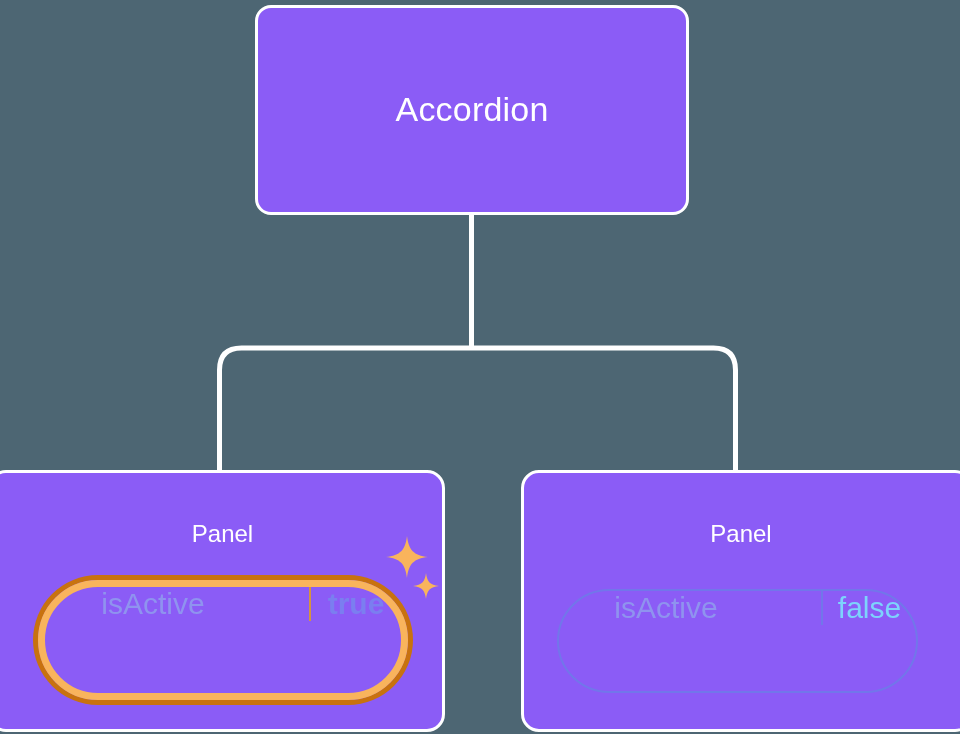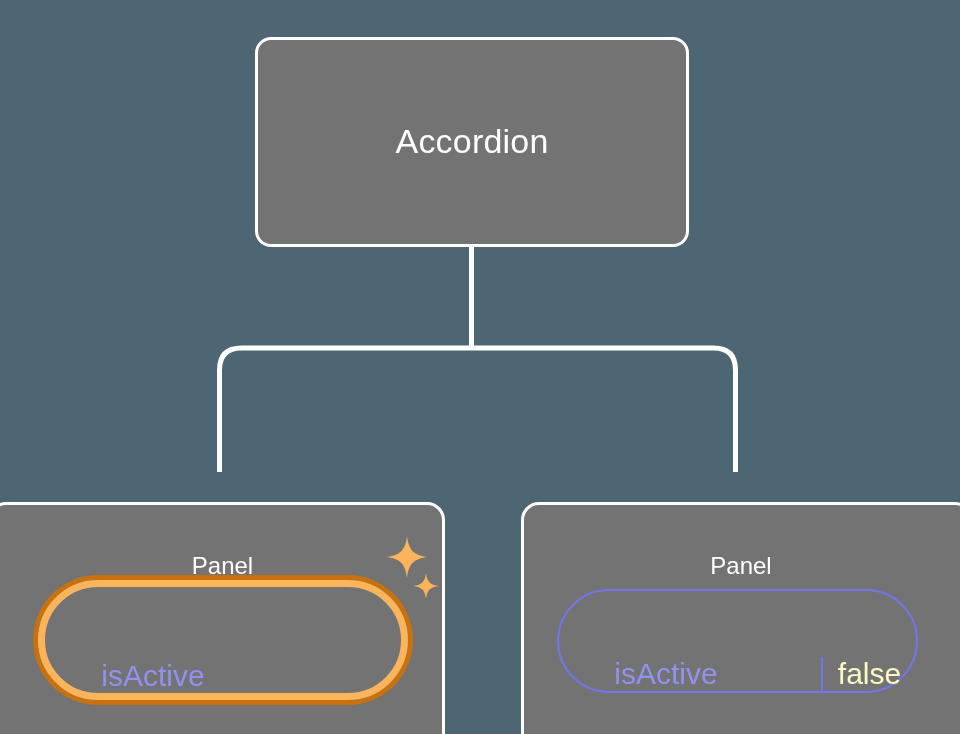--- a/index.html
+++ b/index.html
@@ -27,25 +27,24 @@
     left: 0;
     top: 0;
     width: 960px;
     height: 734px;
     pointer-events: none;
   }
 
   
   .node {
     position: absolute;
-    background: #737373;
+    background: #8b5cf6;
     border: 3px solid #ffffff;
     border-radius: 16px;
     box-sizing: border-box;
-    margin-top: 32px;
   }
 
   #node-accordion {
     left: 255px;
     top: 5px;
     width: 434px;
     height: 210px;
   }
   .node-title-center {
     position: absolute;
@@ -88,21 +87,21 @@
   }
   #node-panel-right .panel-title {
     left: 0;
     right: 12px;
   }
 
   
   .prop-pill {
     position: absolute;
     display: flex;
-    align-items: flex-end;
+    align-items: flex-start;
     box-sizing: border-box;
     border-radius: 999px;
     background: transparent;
     gap: 48px;
   }
   .prop-key, .prop-val {
     display: flex;
     align-items: center;
     justify-content: center;
     box-sizing: border-box;
@@ -112,21 +111,21 @@
   
   .prop-pill.plain {
     border: 2px solid #7276ea;
   }
   .prop-pill.plain .prop-key {
     color: #8f93ef;
     font-size: 30px;
     flex: 0 0 214px;
   }
   .prop-pill.plain .prop-val {
-    color: #fef9c3;
+    color: #7dd3fc;
     font-size: 30px;
     flex: 1 1 auto;
     border-left: 2px solid #7276ea;
   }
 
   
   .prop-pill.highlight {
     border: 7px solid #f9b45c;
     box-shadow: 0 0 0 5px #c8720f;
   }
@@ -189,20 +188,21 @@
   <div class="node" id="node-accordion">
     <div class="node-title-center">Accordion</div>
   </div>
 
   <div class="node" id="node-panel-left">
     <div class="panel-title">Panel</div>
   </div>
 
   <div class="prop-pill highlight" id="pill-left">
     <div class="prop-key">isActive</div>
+    <div class="prop-val">true</div>
   </div>
 
   <svg class="sparkle" id="sparkle-big" viewBox="0 0 100 100" aria-hidden="true">
     <path d="M50 0 C54 34 66 46 100 50 C66 54 54 66 50 100 C46 66 34 54 0 50 C34 46 46 34 50 0 Z" fill="#f9b45c"></path>
   </svg>
   <svg class="sparkle" id="sparkle-small" viewBox="0 0 100 100" aria-hidden="true">
     <path d="M50 0 C54 34 66 46 100 50 C66 54 54 66 50 100 C46 66 34 54 0 50 C34 46 46 34 50 0 Z" fill="#f9b45c"></path>
   </svg>
 
   <div class="node" id="node-panel-right">

